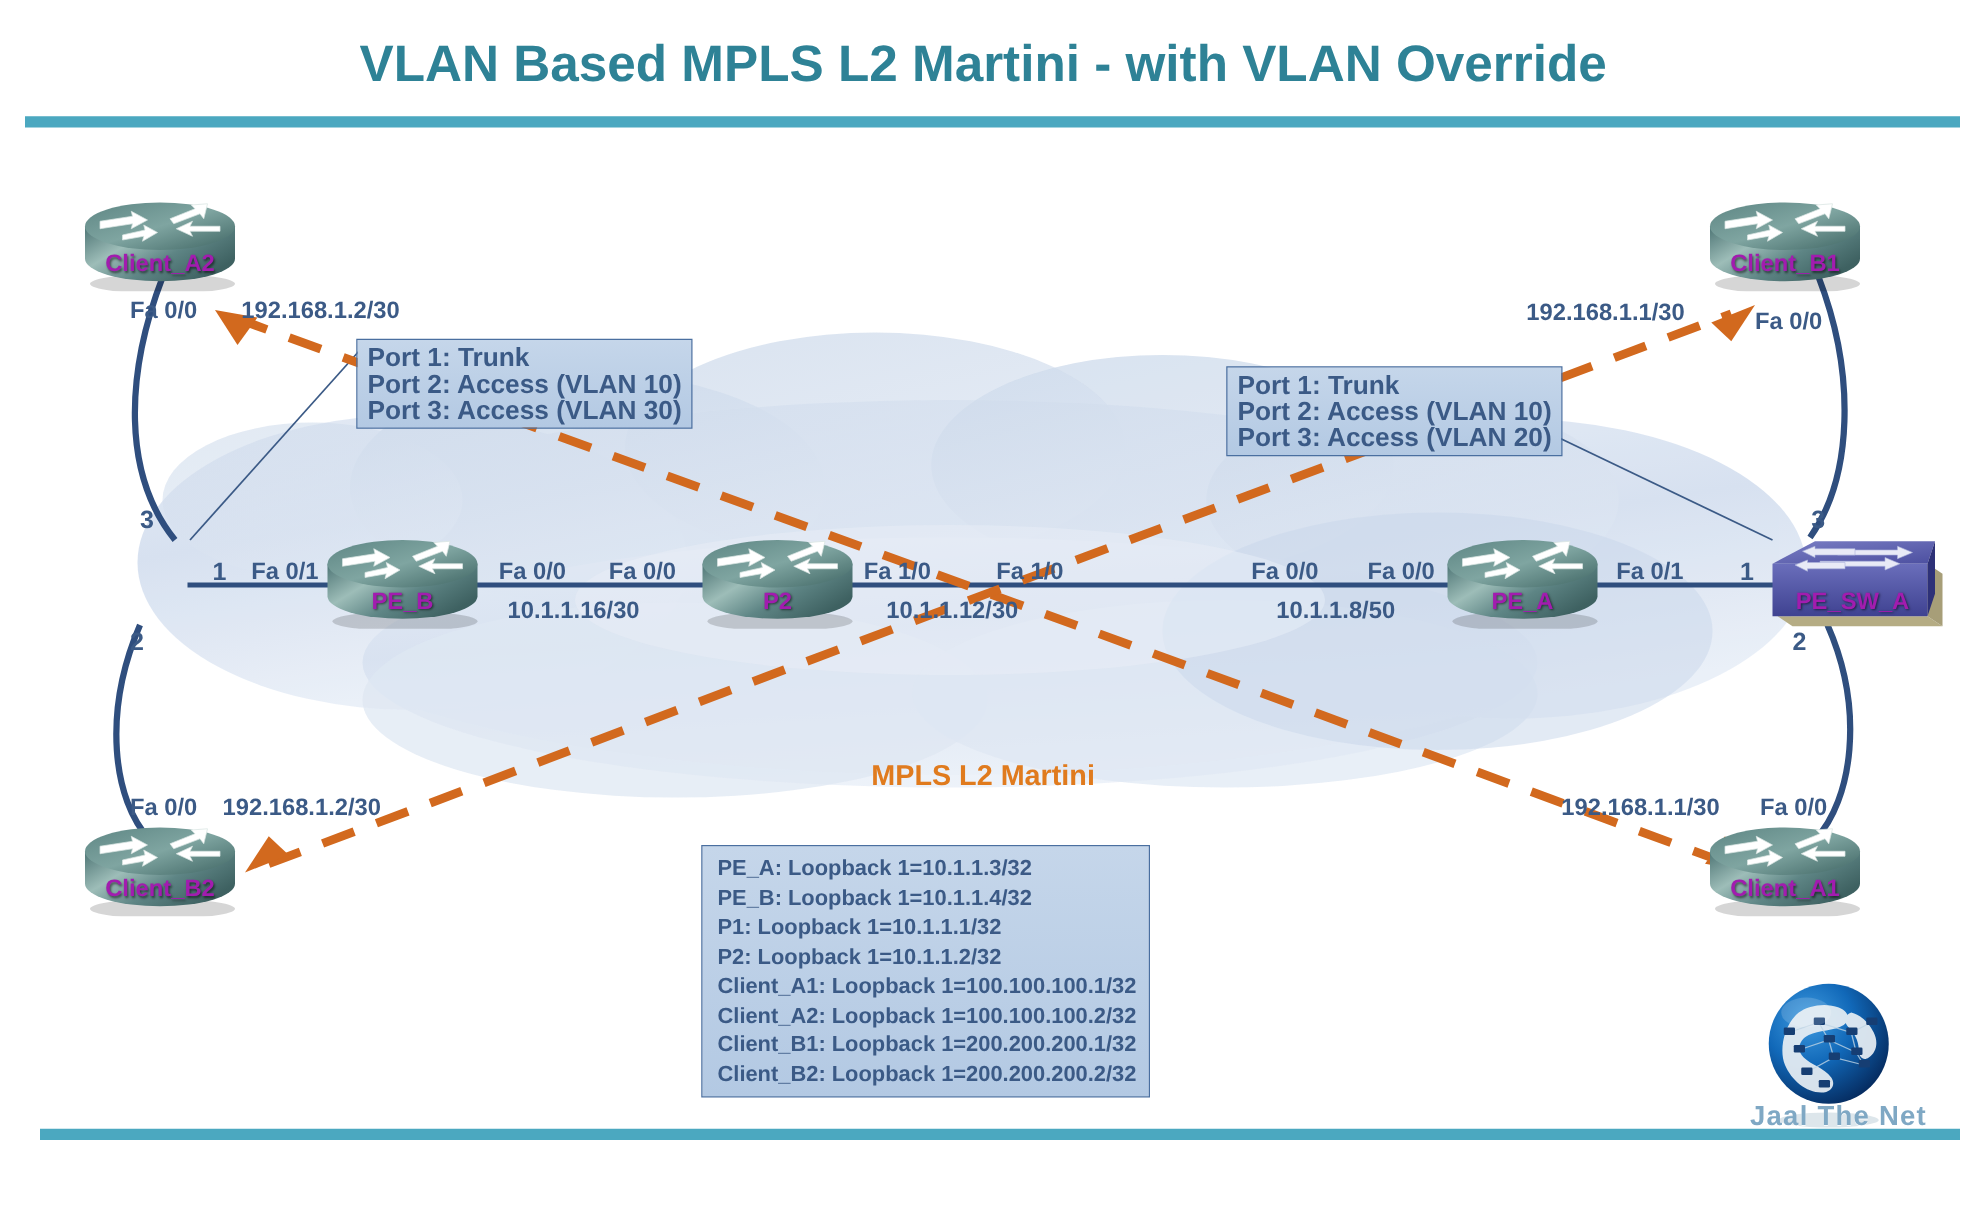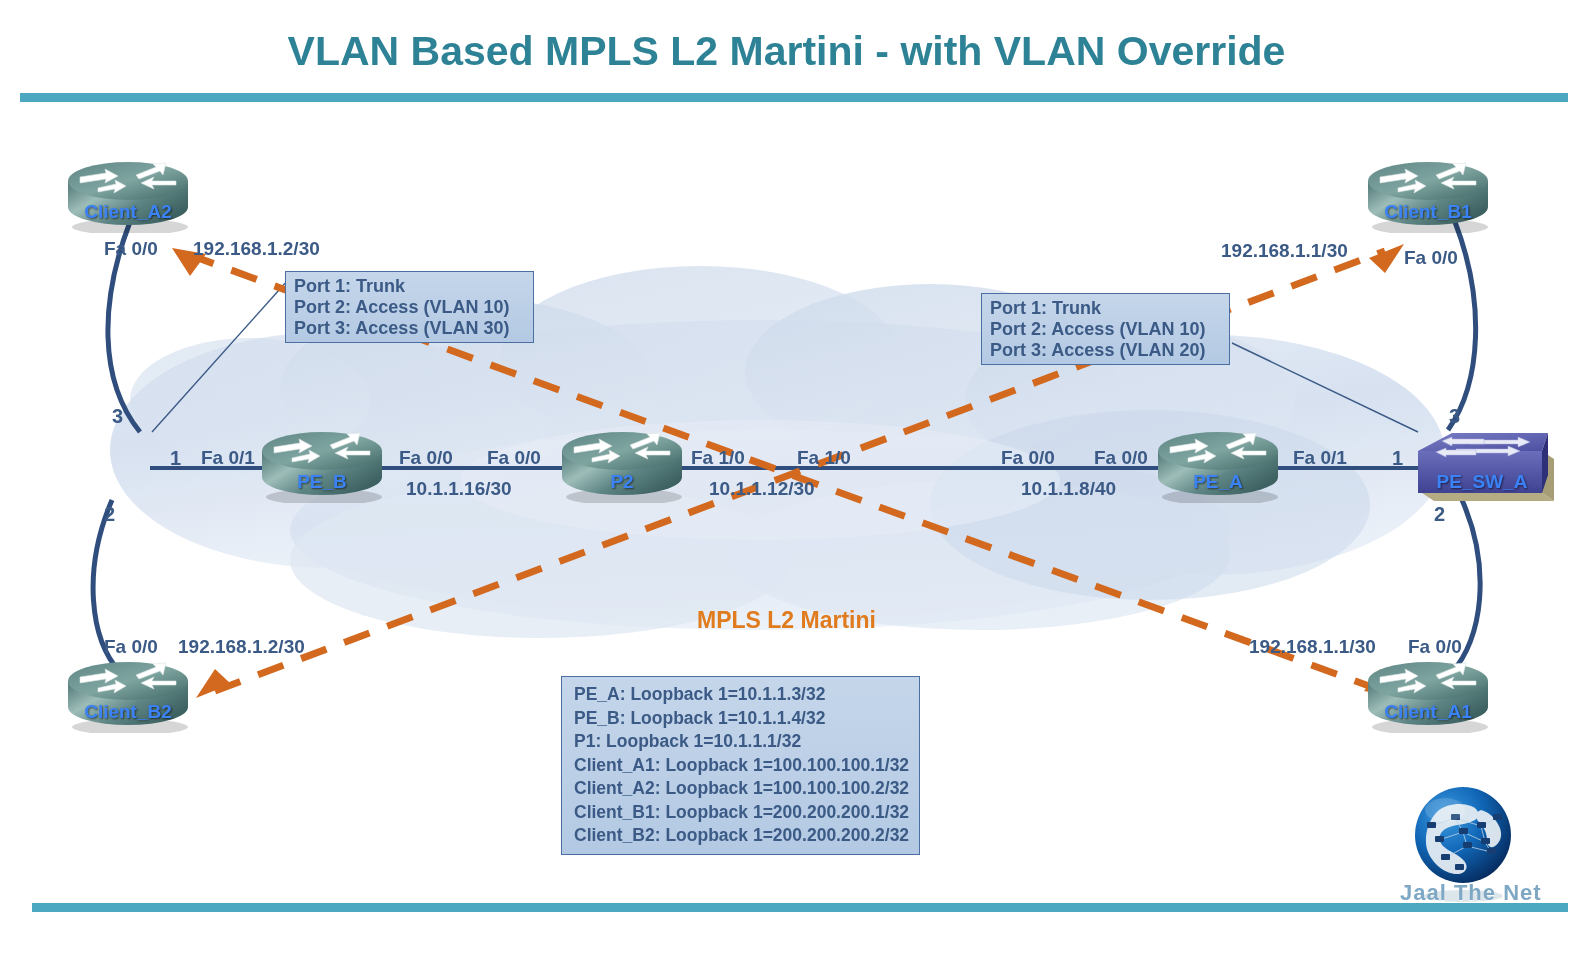--- a/index.html
+++ b/index.html
@@ -23,43 +23,43 @@
 
   svg.layer{position:absolute;left:0;top:0;width:1573px;height:969px;overflow:visible;}
   #bg-layer{z-index:1;}
   #link-layer{z-index:2;}
 
   .node{position:absolute;z-index:5;}
   .router{width:132px;height:78px;}
   .switch{width:148px;height:78px;}
   .nodelabel{
     position:absolute;width:100%;text-align:center;
-    color:#3b82f6;font-weight:bold;font-size:19px;
+    color:#a21caf;font-weight:bold;font-size:19px;
     text-shadow:1px 1px 2px rgba(0,0,0,.55);
     pointer-events:none;
   }
   .router .nodelabel{top:46px;}
   .switch .nodelabel{top:44px;}
 
   .lbl{
     position:absolute;z-index:6;
     color:#3B5A86;font-weight:bold;font-size:19px;
     white-space:nowrap;
   }
   .port{
     position:absolute;z-index:6;
     color:#3B5A86;font-weight:bold;font-size:20px;
   }
 
   .infobox{
     position:absolute;z-index:7;
     background:linear-gradient(180deg,#c5d6ea 0%,#b3c9e3 100%);
     border:1px solid #4A6FA0;
-    color:#3B5A86;font-weight:bold;font-size:18px;
-    line-height:21px;padding:4px 24px 3px 8px;
+    color:#3B5A86;font-weight:bold;font-size:21px;
+    line-height:21px;padding:4px 8px 3px 8px;
     white-space:nowrap;
   }
   #loopbox{
     left:561px;top:676px;font-size:17.5px;line-height:23.5px;padding:6px 10px 6px 12px;
   }
   #vlanbox-b{left:285px;top:271px;}
   #vlanbox-a{left:981px;top:293px;}
 
   #martini-label{
     position:absolute;z-index:6;left:697px;top:607px;
@@ -312,40 +312,41 @@
   <div class="lbl" style="left:399px;top:447px;">Fa 0/0</div>
   <div class="lbl" style="left:487px;top:447px;">Fa 0/0</div>
   <div class="lbl" style="left:691px;top:447px;">Fa 1/0</div>
   <div class="lbl" style="left:797px;top:447px;">Fa 1/0</div>
   <div class="lbl" style="left:1001px;top:447px;">Fa 0/0</div>
   <div class="lbl" style="left:1094px;top:447px;">Fa 0/0</div>
   <div class="lbl" style="left:1293px;top:447px;">Fa 0/1</div>
 
   <div class="lbl" style="left:406px;top:478px;">10.1.1.16/30</div>
   <div class="lbl" style="left:709px;top:478px;">10.1.1.12/30</div>
-  <div class="lbl" style="left:1021px;top:478px;">10.1.1.8/40</div>
+  <div class="lbl" style="left:1021px;top:478px;">10.1.1.8/50</div>
 
   <div class="infobox" id="vlanbox-b">
     <div>Port 1: Trunk</div>
     <div>Port 2: Access (VLAN 10)</div>
     <div>Port 3: Access (VLAN 30)</div>
   </div>
 
   <div class="infobox" id="vlanbox-a">
     <div>Port 1: Trunk</div>
     <div>Port 2: Access (VLAN 10)</div>
     <div>Port 3: Access (VLAN 20)</div>
   </div>
 
   <div id="martini-label">MPLS L2 Martini</div>
 
   <div class="infobox" id="loopbox">
     <div>PE_A: Loopback 1=10.1.1.3/32</div>
     <div>PE_B: Loopback 1=10.1.1.4/32</div>
     <div>P1: Loopback 1=10.1.1.1/32</div>
+    <div>P2: Loopback 1=10.1.1.2/32</div>
     <div>Client_A1: Loopback 1=100.100.100.1/32</div>
     <div>Client_A2: Loopback 1=100.100.100.2/32</div>
     <div>Client_B1: Loopback 1=200.200.200.1/32</div>
     <div>Client_B2: Loopback 1=200.200.200.2/32</div>
   </div>
 
   <svg id="logo" viewBox="0 0 140 125">
     <ellipse cx="68" cy="116" rx="40" ry="6" fill="#9FB6C6" opacity=".35"></ellipse>
     <circle cx="68" cy="55" r="48" fill="url(#globeG)"></circle>
     <g fill="#E9EFF4" opacity=".92">

